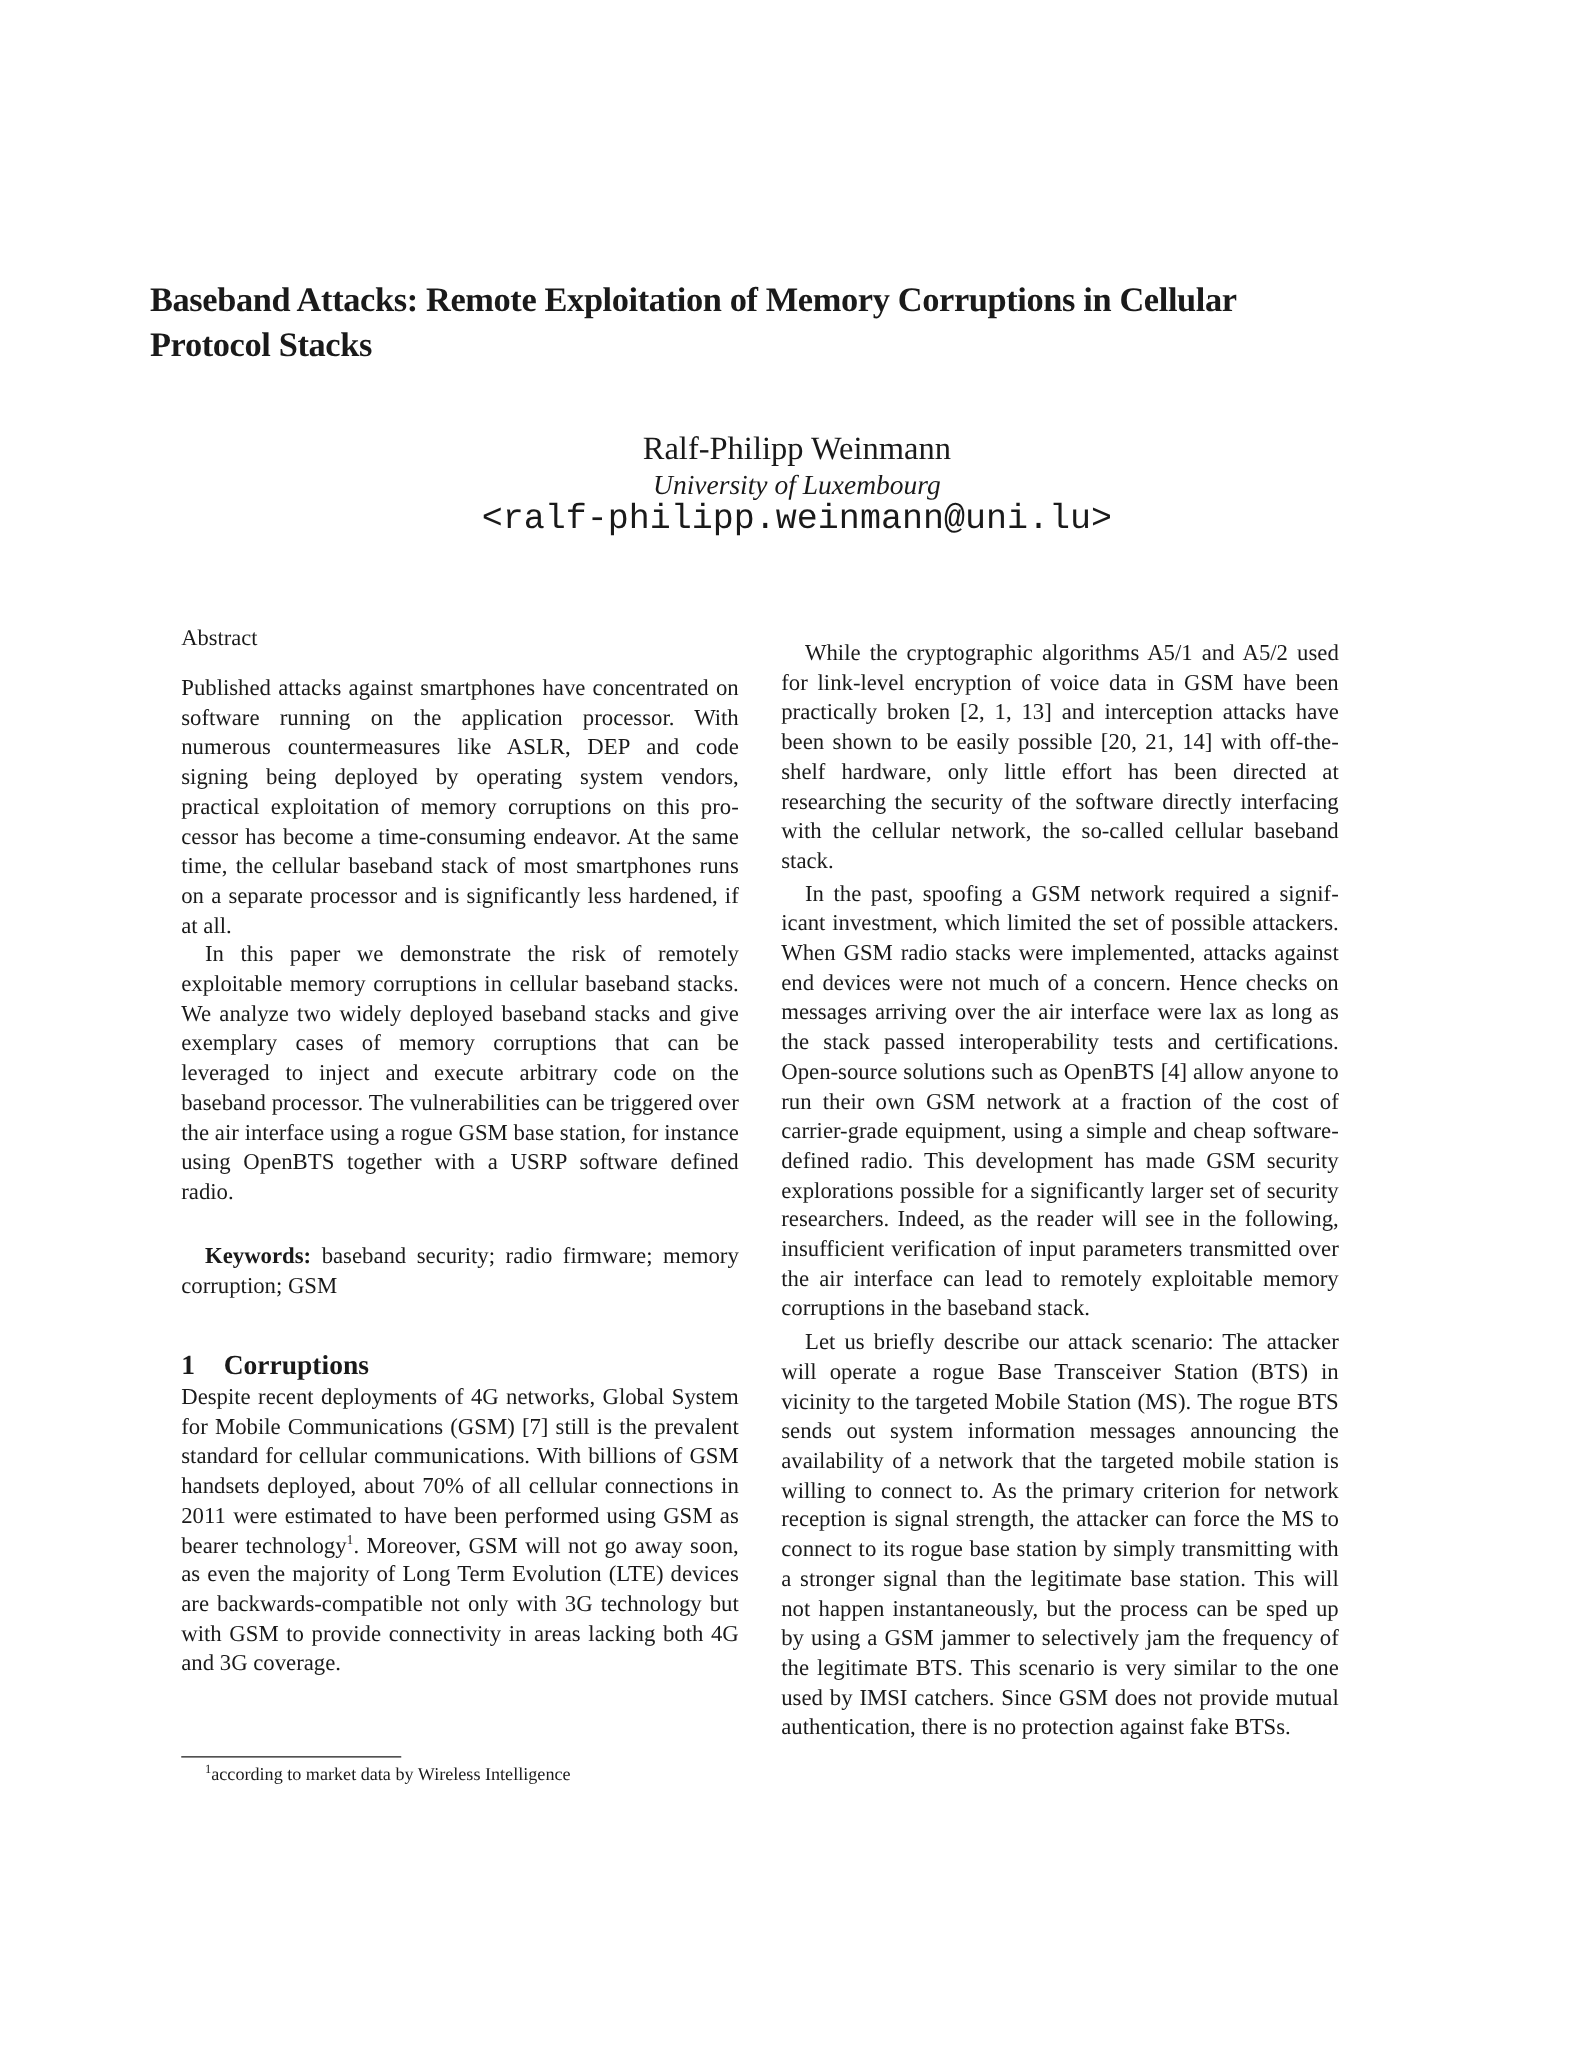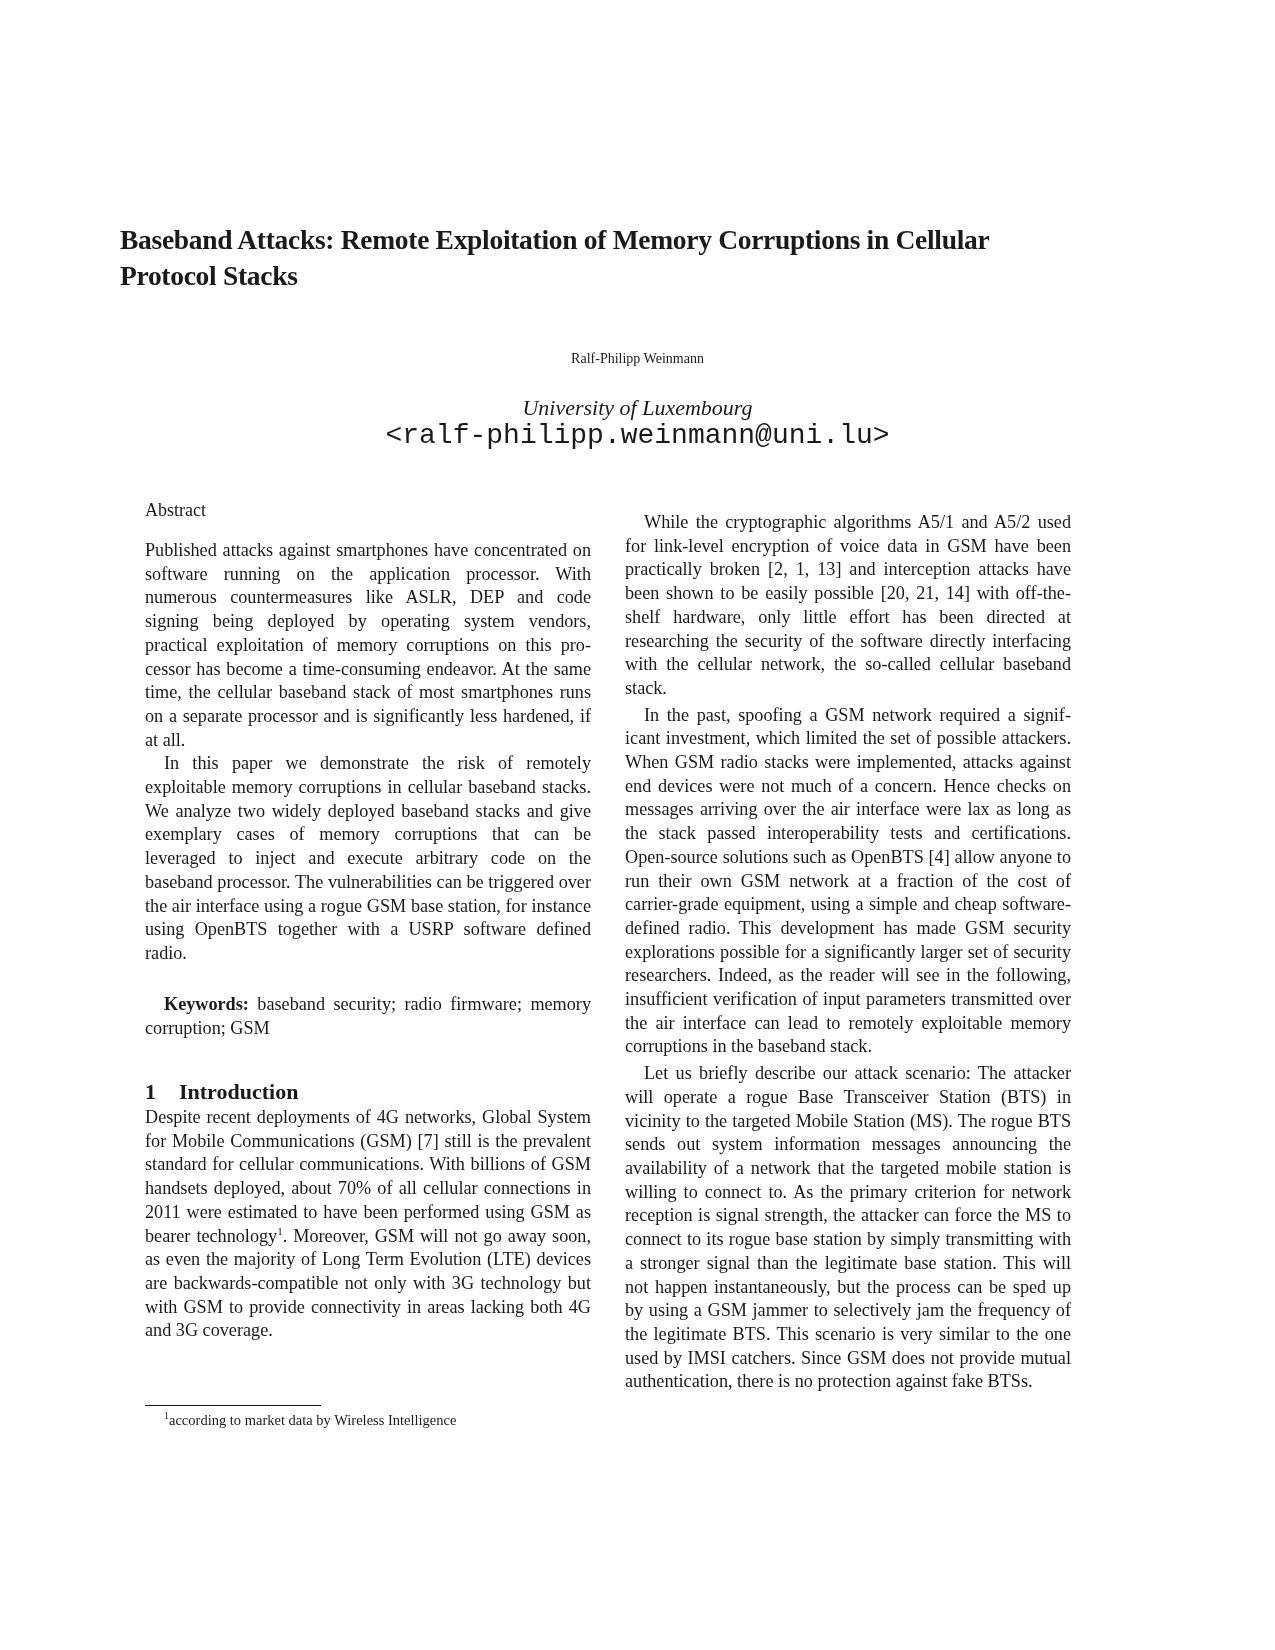--- a/index.html
+++ b/index.html
@@ -1,22 +1,22 @@
 <!DOCTYPE html>
 <html><head>
 <meta charset="utf-8">
 <style>
   html, body { margin: 0; padding: 0; background: #ffffff; }
   body { width: 1275px; height: 1650px; position: relative; overflow: hidden;
          font-family: "Liberation Serif", "DejaVu Serif", serif; color: #1a1a1a; }
   .title { position: absolute; top: 222px; left: 120px; width: 1035px; 
            font-size: 27.5px; font-weight: bold; line-height: 36px; letter-spacing: -0.3px; margin: 0; }
   .authors { position: absolute; top: 344px; left: 0; width: 1275px; text-align: center; }
-  .author-name { font-size: 14px; line-height: 29px; display: block; font-family: Liberation Serif, serif; }
-  .affil { font-size: 22px; line-height: 29px; font-style: italic; display: block; margin-top: 20px; }
+  .author-name { font-size: 26px; line-height: 29px; display: block; font-family: Liberation Serif, serif; }
+  .affil { font-size: 22px; line-height: 29px; font-style: italic; display: block; }
   .email { font-family: "Liberation Mono", "DejaVu Sans Mono", monospace; font-size: 28px; line-height: 28px; display: block; }
   .col { position: absolute; top: 0; width: 446px; }
   .col-left { left: 145px; }
   .col-right { left: 625px; }
   .p { font-size: 18.2px; line-height: 23.7px; text-align: justify; margin: 0; hyphens: manual; }
   .indent { text-indent: 19px; }
   .h-abstract { position: absolute; top: 495px; font-size: 18px; font-weight: normal; margin: 0; line-height: 30px; }
   .h-section { font-size: 22px; font-weight: bold; margin: 0; line-height: 30px; }
   .h-section .num { display: inline-block; width: 34px; }
   .kw b { font-weight: bold; }
@@ -45,21 +45,21 @@
   <div style="position:absolute; top:539px; width:446px;">
     <p class="p">Published attacks against smartphones have concentrated on software running on the application processor. With numerous countermeasures like ASLR, DEP and code signing being deployed by operating system vendors, practical exploitation of memory corruptions on this pro­cessor has become a time-consuming endeavor. At the same time, the cellular baseband stack of most smart­phones runs on a separate processor and is significantly less hardened, if at all.</p>
     <p class="p indent">In this paper we demonstrate the risk of remotely exploitable memory corruptions in cellular baseband stacks. We analyze two widely deployed baseband stacks and give exemplary cases of memory corruptions that can be leveraged to inject and execute arbitrary code on the baseband processor. The vulnerabilities can be triggered over the air interface using a rogue GSM base station, for instance using OpenBTS together with a USRP software defined radio.</p>
   </div>
 
   <div style="position:absolute; top:993px; width:446px;">
     <p class="p indent kw"><b>Keywords:</b> <span>baseband security; radio firmware; mem­ory corruption; GSM</span></p>
   </div>
 
   <h2 class="h-section" style="position:absolute; top:1077px;">
-    <span class="num">1</span><span>Introduction</span>
+    <span class="num">1</span><span>Corruptions</span>
   </h2>
 
   <div style="position:absolute; top:1106px; width:446px;">
     <p class="p"><span>Despite recent deployments of 4G networks, Global Sys­tem for Mobile Communications (GSM) [7] still is the prevalent standard for cellular communications. With billions of GSM handsets deployed, about 70% of all cel­lular connections in 2011 were estimated to have been performed using GSM as bearer technology</span><sup>1</sup><span>. More­over, GSM will not go away soon, as even the majority of Long Term Evolution (LTE) devices are backwards-compatible not only with 3G technology but with GSM to provide connectivity in areas lacking both 4G and 3G coverage.</span></p>
   </div>
 
   <div style="position:absolute; top:1405px; width:446px;">
     <div class="fn-rule"></div>
     <p class="fn" style="margin-top:5px;"><sup>1</sup><span>according to market data by Wireless Intelligence</span></p>
   </div>

